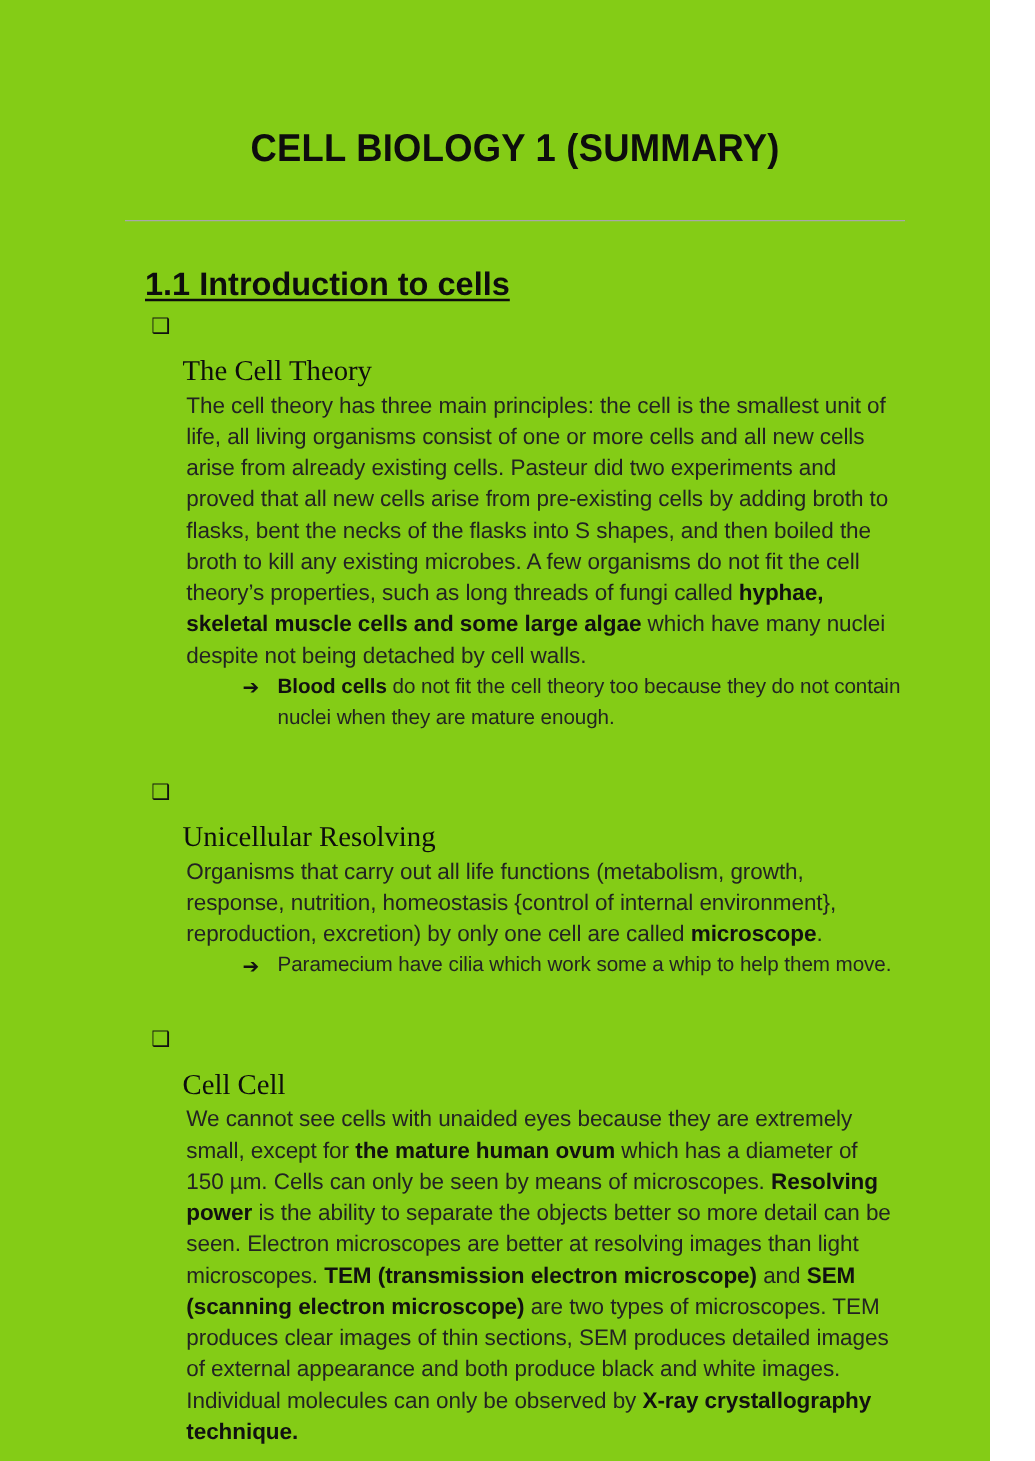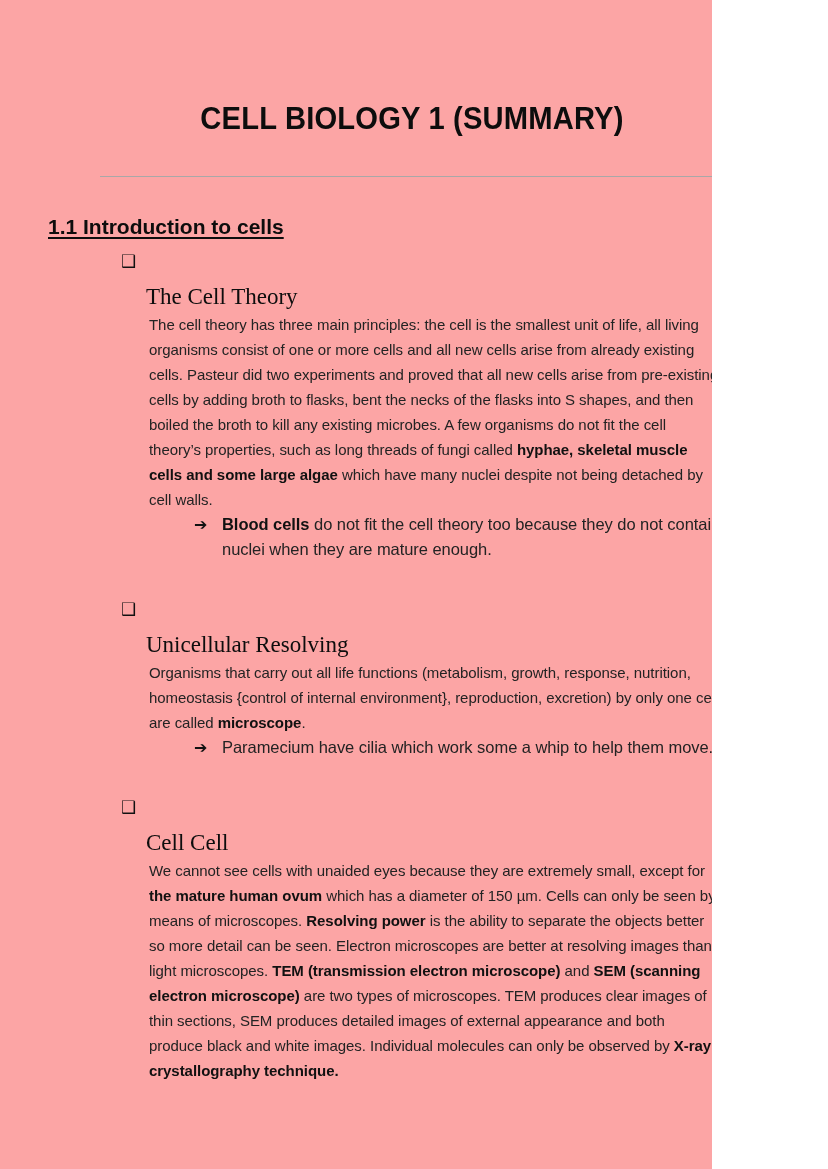--- a/index.html
+++ b/index.html
@@ -11,23 +11,23 @@
     width: 828px;
     height: 1169px;
     position: relative;
     font-family: "Liberation Sans", sans-serif;
     color: #1a1a1a;
     -webkit-font-smoothing: antialiased;
   }
   .page {
     position: absolute;
     left: 0; top: 0;
-    width: 712px;
+    width: 792px;
     height: 1169px;
-    background: #fca5a5;
+    background: #84cc16;
     overflow: hidden;
   }
 
   
   .doc-title {
     position: absolute;
     left: 100px;
     top: 98px;
     width: 624px;
     text-align: center;
@@ -53,24 +53,24 @@
   
   .content {
     position: absolute;
     left: 0;
     top: 212px;
     width: 828px;
   }
 
   .section-number-heading {
     margin: 0 0 4px 0;
-    padding-left: 48px;
-    font-family: "Liberation Sans", sans-serif;
-    font-weight: bold;
-    font-size: 21px;
+    padding-left: 116px;
+    font-family: "Liberation Sans", sans-serif;
+    font-weight: bold;
+    font-size: 26px;
     line-height: 30px;
     color: #0d0d0d;
   }
   .section-number-heading span.underlined {
     text-decoration: underline;
     text-underline-offset: 3px;
     text-decoration-thickness: 2px;
   }
 
   .sub-block {
@@ -102,21 +102,21 @@
     display: inline-block;
     padding-left: 25px;
     margin-top: 36px;
   }
 
   .para {
     margin: 0;
     padding-left: 149px;
     padding-right: 108px;
     font-family: "Liberation Sans", sans-serif;
-    font-size: 15px;
+    font-size: 18px;
     line-height: 25px;
     color: #232323;
     text-align: left;
     letter-spacing: -0.05px;
   }
   .para b {
     font-weight: bold;
     color: #111111;
   }
 

